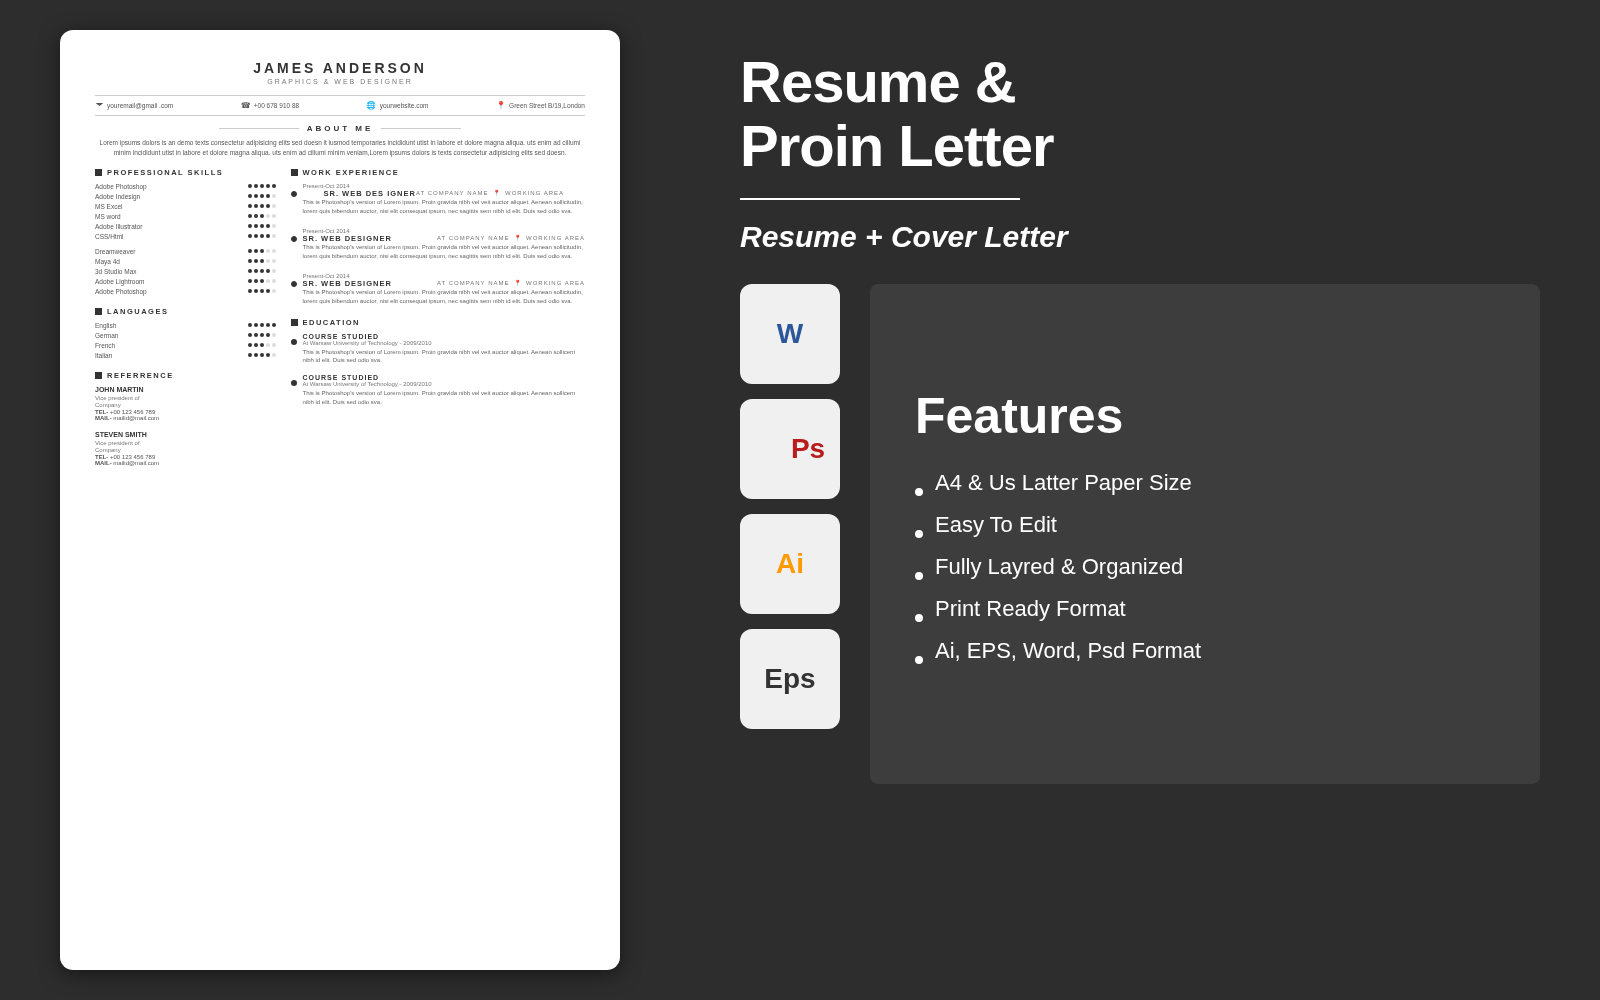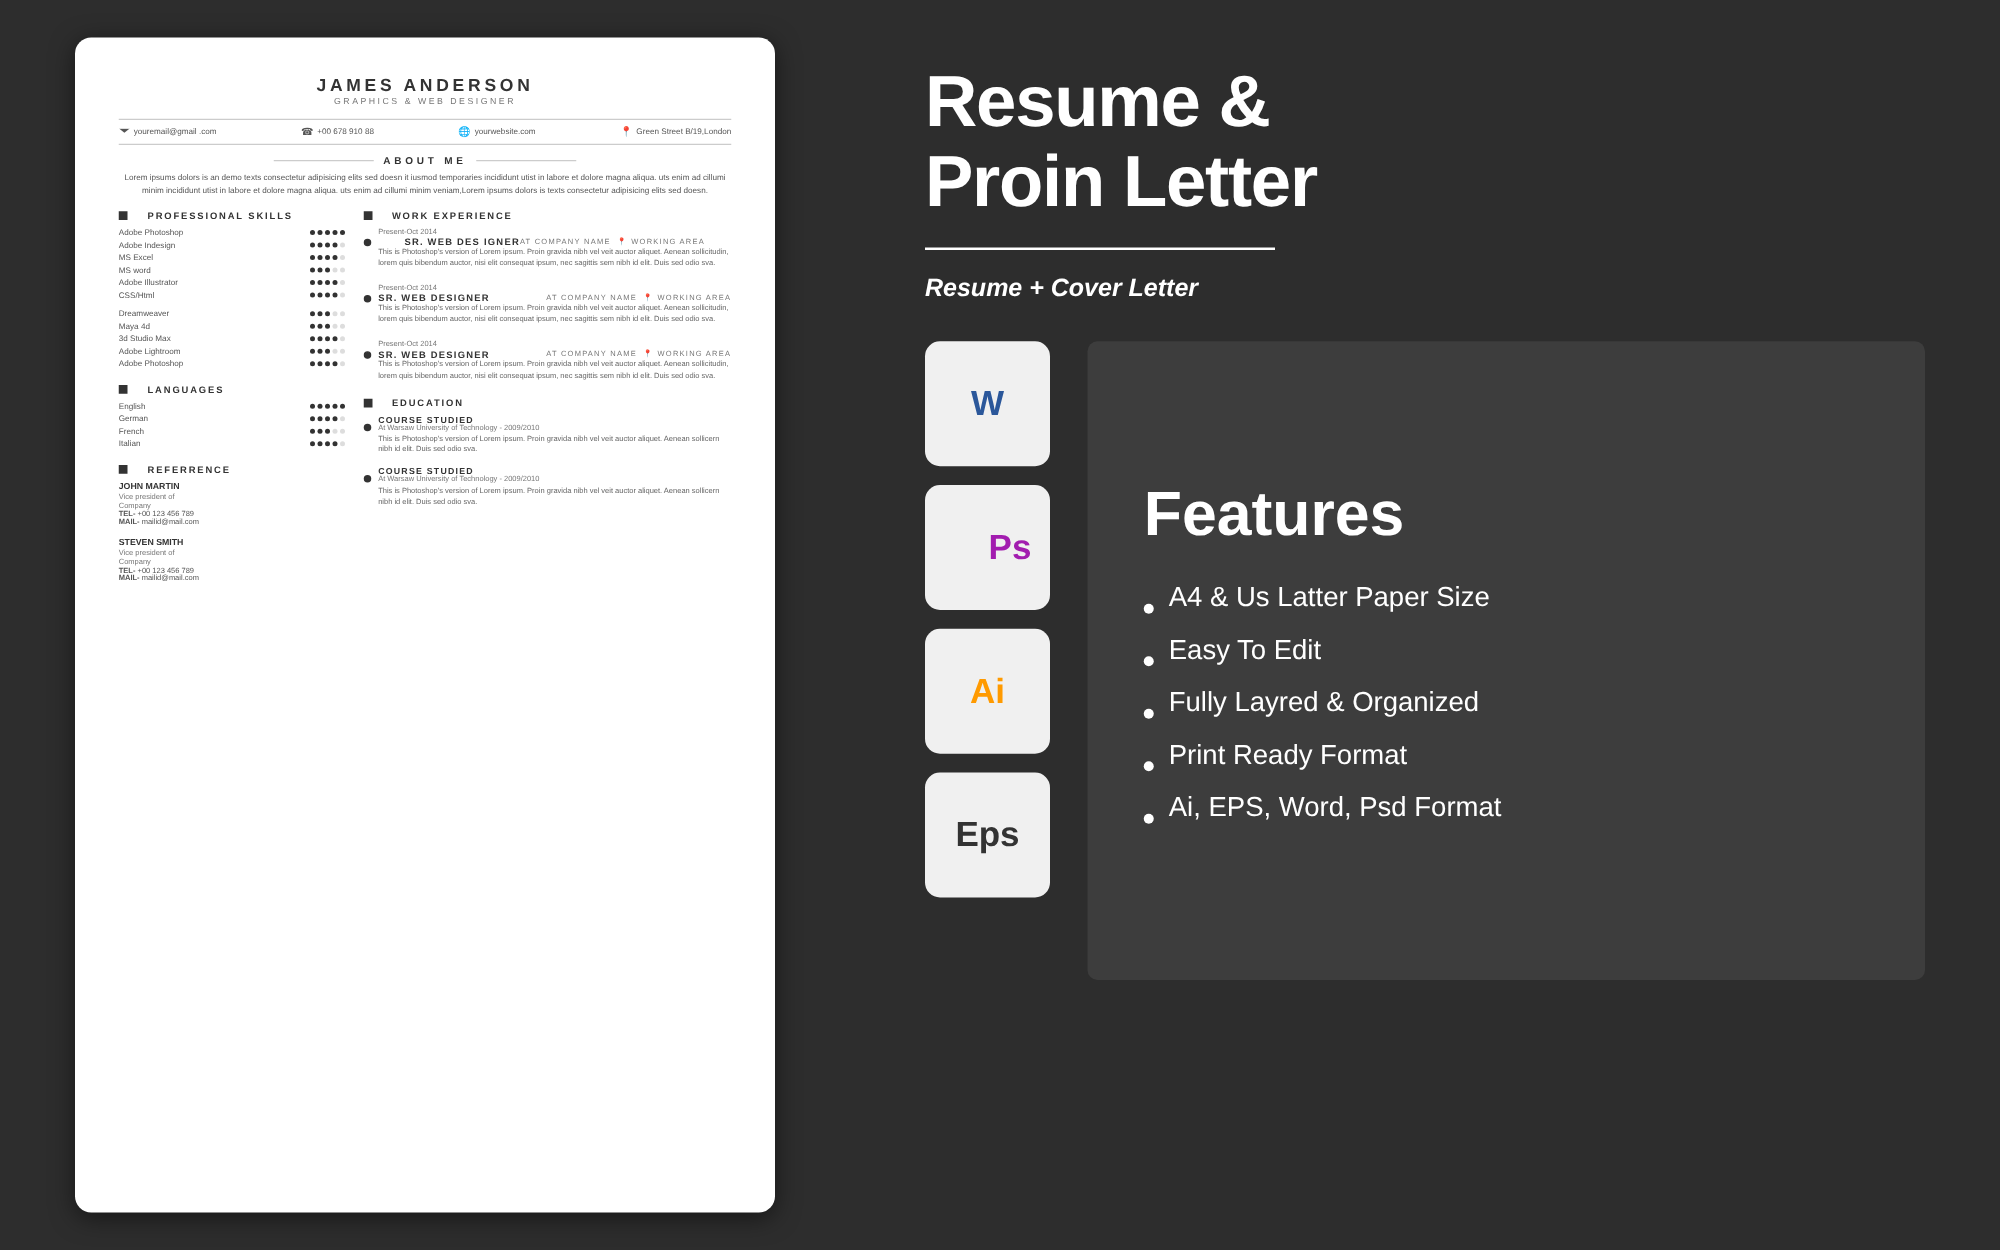--- a/index.html
+++ b/index.html
@@ -122,21 +122,21 @@
       width: 38%;
     }
 
     .right-col {
       width: 62%;
     }
 
     .section-header {
       display: flex;
       align-items: center;
-      gap: 16px;
+      gap: 5px;
       margin-bottom: 6px;
     }
 
     .section-square {
       width: 7px;
       height: 7px;
       background: #333;
       display: inline-block;
     }
 
@@ -291,21 +291,21 @@
     }
 
     .title-divider {
       width: 280px;
       height: 2px;
       background: #fff;
       margin-bottom: 20px;
     }
 
     .subtitle {
-      font-size: 20px;
+      font-size: 30px;
       font-style: italic;
       font-weight: bold;
       color: #ffffff;
       margin-bottom: 30px;
     }
 
     .bottom-section {
       display: flex;
       gap: 20px;
       flex: 1;
@@ -327,21 +327,21 @@
       border-radius: 12px;
       display: flex;
       align-items: center;
       justify-content: center;
       font-size: 28px;
       font-weight: bold;
       color: #222;
     }
 
     .software-icon.word { color: #2B579A; }
-    .software-icon.ps { color: #a21caf; padding-left: 36px; }
+    .software-icon.ps { color: #b91c1c; padding-left: 36px; }
     .software-icon.ai { color: #FF9A00; }
     .software-icon.eps { color: #333; }
 
     
     .features-panel {
       flex: 1;
       background: #3d3d3d;
       border-radius: 8px;
       padding: 35px 45px;
       display: flex;

